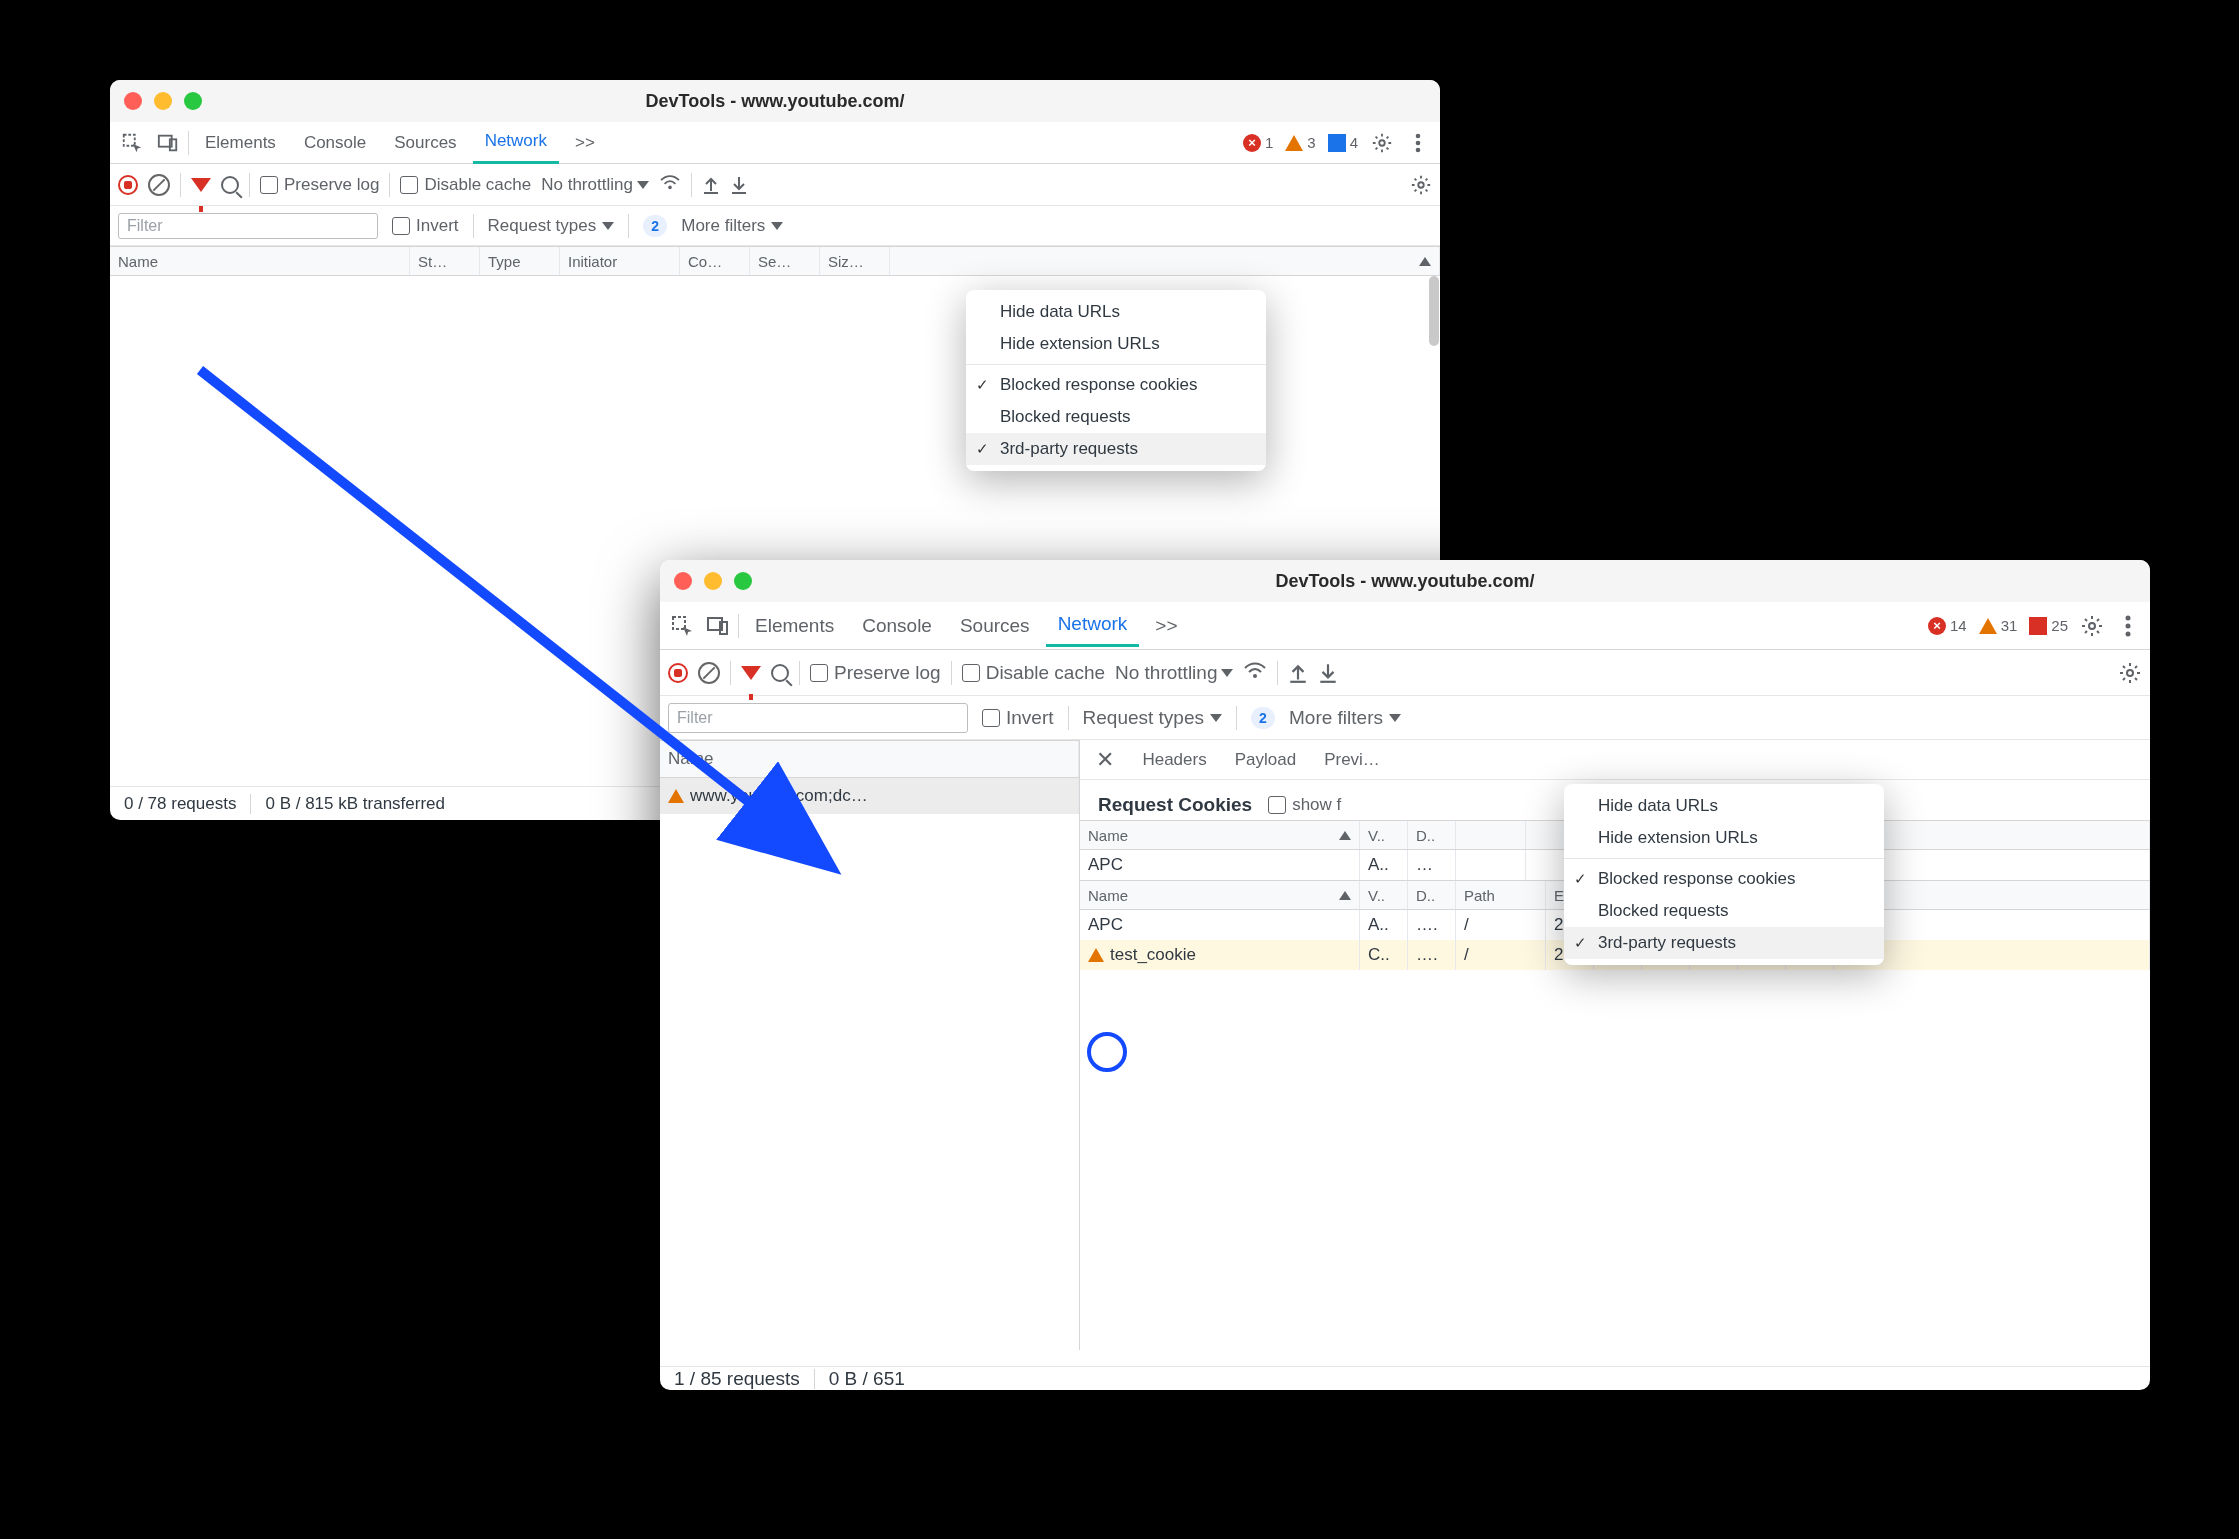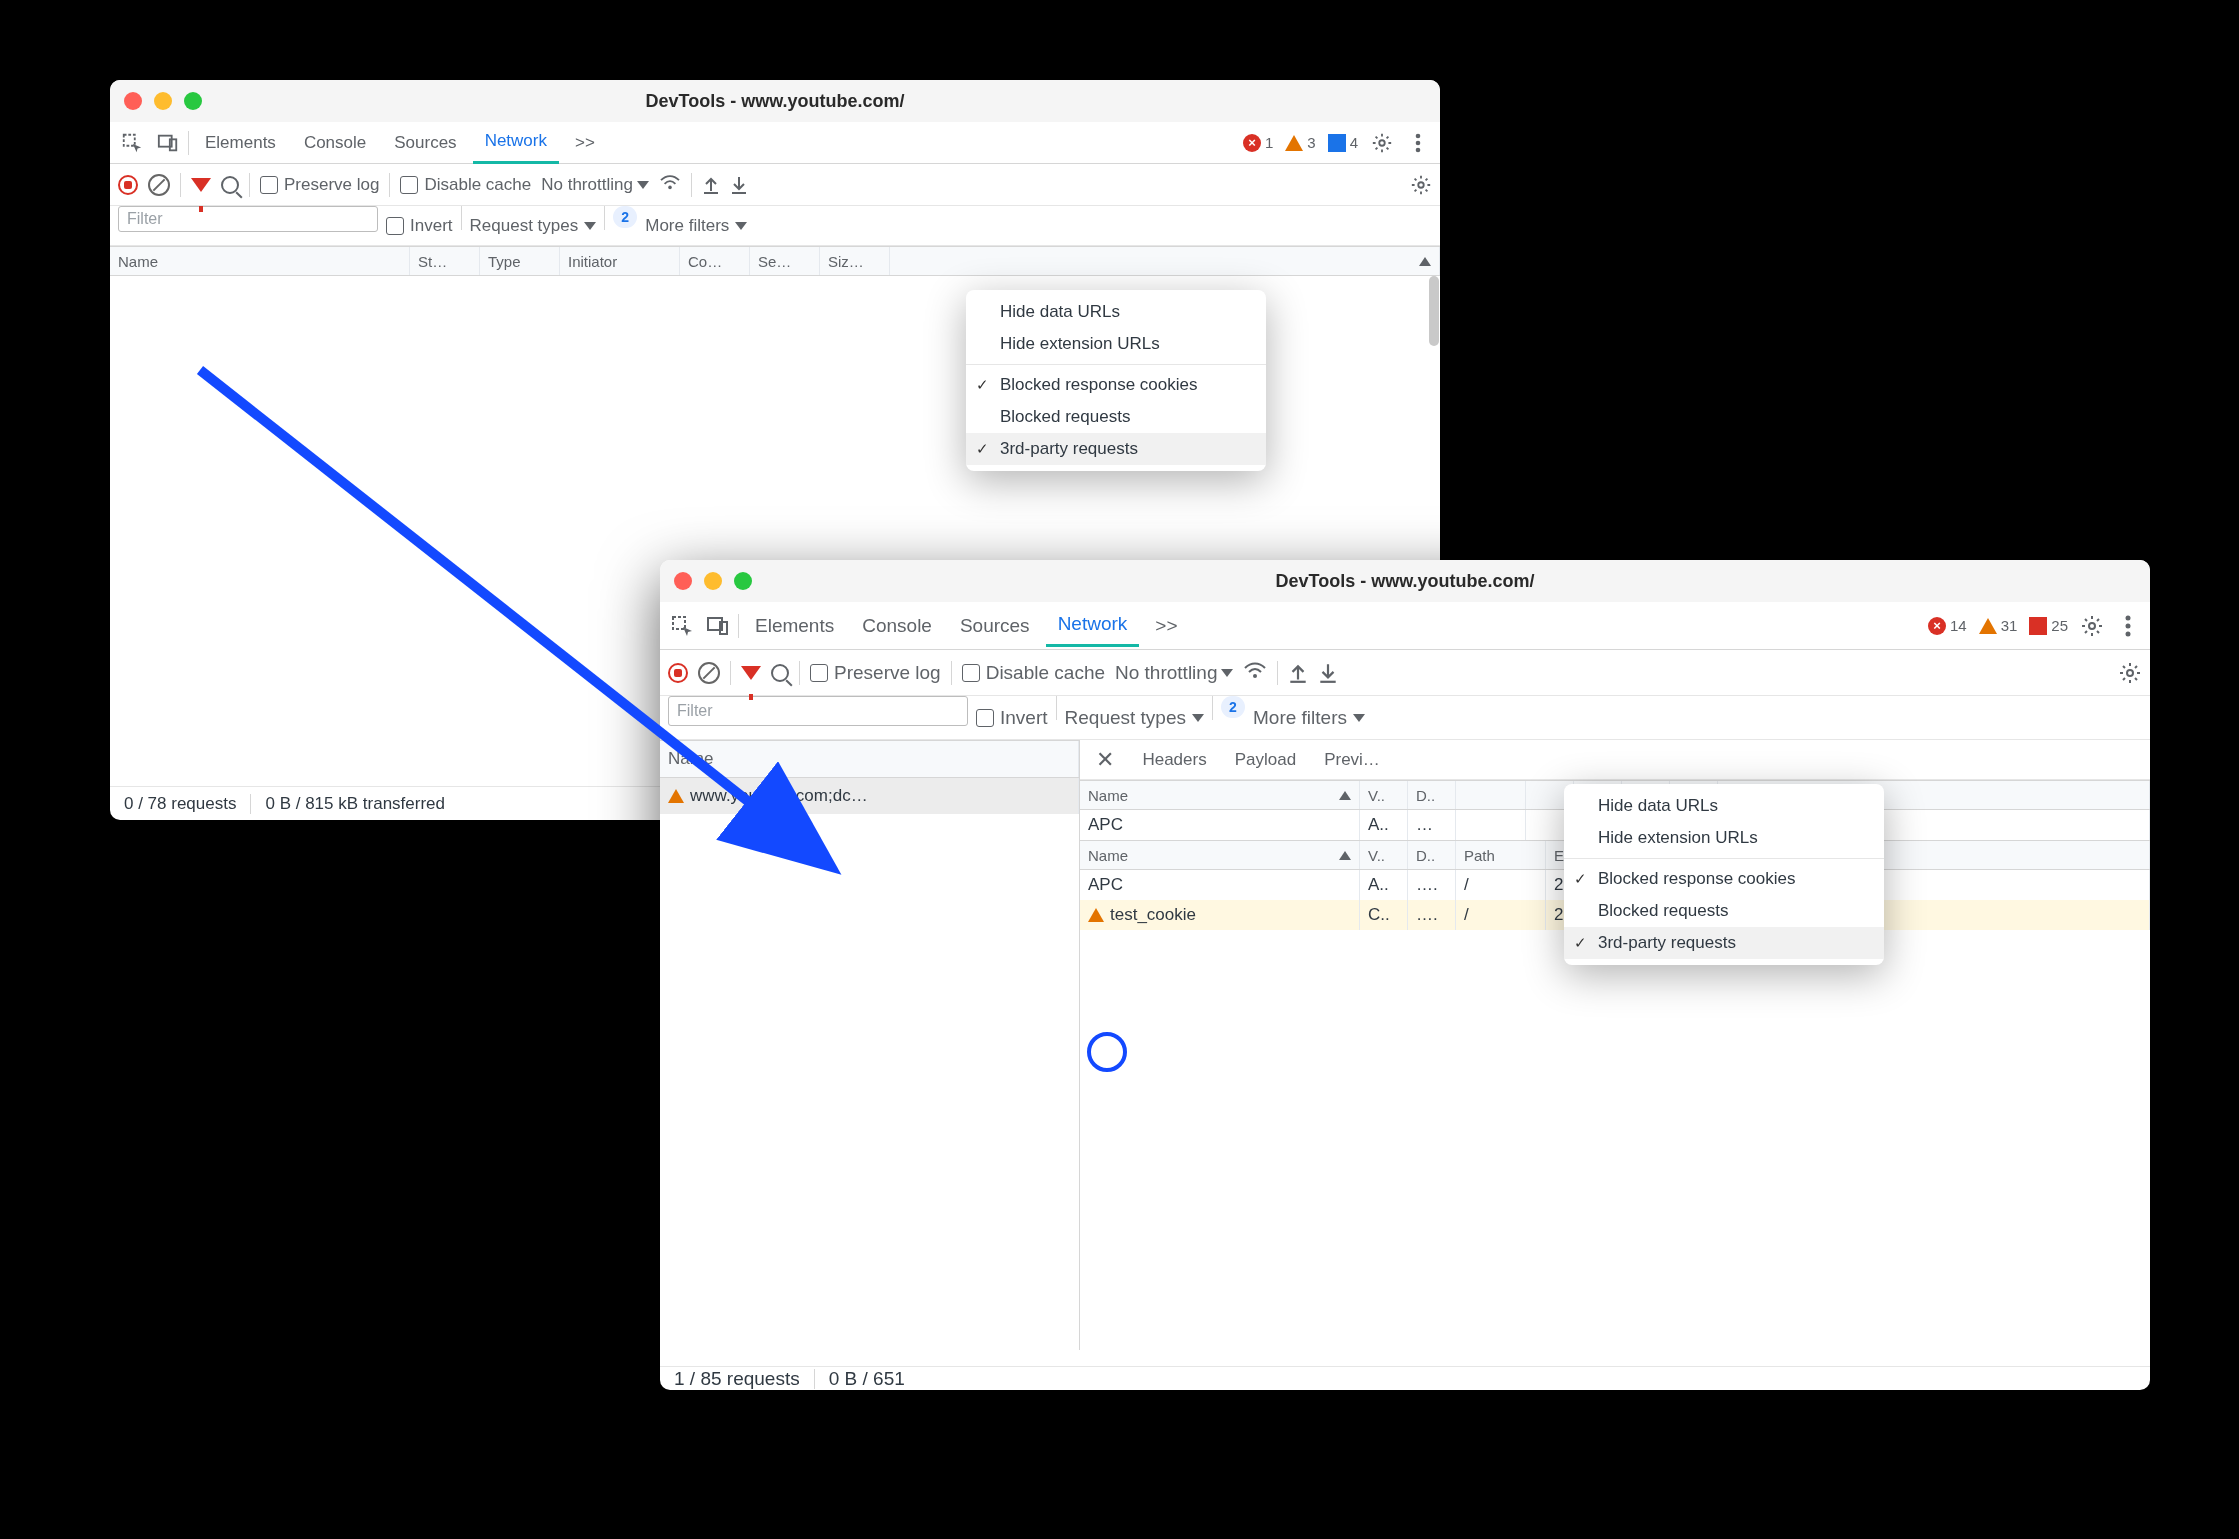--- a/index.html
+++ b/index.html
@@ -82,21 +82,21 @@
   .divider { width:1px; height:24px; background:#d6d6d6; }
   .checkbox { display:inline-flex; align-items:center; gap:6px; }
   .checkbox .box { width:18px;height:18px;border:1.5px solid #5f6368;border-radius:3px; }
   .select-label { display:inline-flex; align-items:center; gap:4px; }
   .caret-down { display:inline-block; width:0;height:0;border-left:6px solid transparent;border-right:6px solid transparent;border-top:8px solid #5f6368; }
 
   .wifi-icon svg, .up-icon svg, .down-icon svg, .gear-icon svg, .kebab-icon svg { display:block; }
 
   
   .filterbar {
-    display:flex; height:40px; padding:0 8px; gap:8px;
+    display:flex; align-items:center; height:40px; padding:0 8px; gap:14px;
     border-bottom:1px solid #e6e6e6; font-size:17px; color:#5f6368;
   }
   .filterbox { height:26px; width:260px; border:1px solid #bdbdbd; border-radius:3px; padding:0 8px; font-size:16px; color:#9aa0a6; display:flex;align-items:center; }
   .badge { display:inline-flex;align-items:center;justify-content:center;min-width:24px;height:22px;border-radius:11px;background:#e8f0fe;color:#1a73e8;font-weight:600;font-size:14px;padding:0 6px; }
   .dropdown-label { display:inline-flex; align-items:center; gap:6px; }
 
   
   .popup {
     position:absolute; background:#fff; border-radius:8px;
     box-shadow:0 10px 40px rgba(0,0,0,.3);
@@ -497,20 +497,27 @@
     </div>
 
     <div style="flex:1; position:relative;">
       <div class="detailtabs">
         <span class="dt close">✕</span>
         <span class="dt">Headers</span>
         <span class="dt">Payload</span>
         <span class="dt">Previ…</span>
       </div>
 
+      <div class="section-heading">
+        <span>Request Cookies</span>
+        <label class="show-fil">
+          <span class="box" style="width:18px;height:18px;border:1.5px solid #5f6368;border-radius:3px;display:inline-block;"></span>
+          <span>show f</span>
+        </label>
+      </div>
 
       <div class="ct-head">
         <div class="cc" style="width:280px;">
           <span>Name</span>
             <span class="sort-caret" style="margin-left:auto;"></span>
         </div>
         <div class="cc" style="width:48px">V..</div>
         <div class="cc" style="width:48px">D..</div>
         <div class="cc" style="width:70px"></div>
         <div class="cc" style="width:48px"></div>

